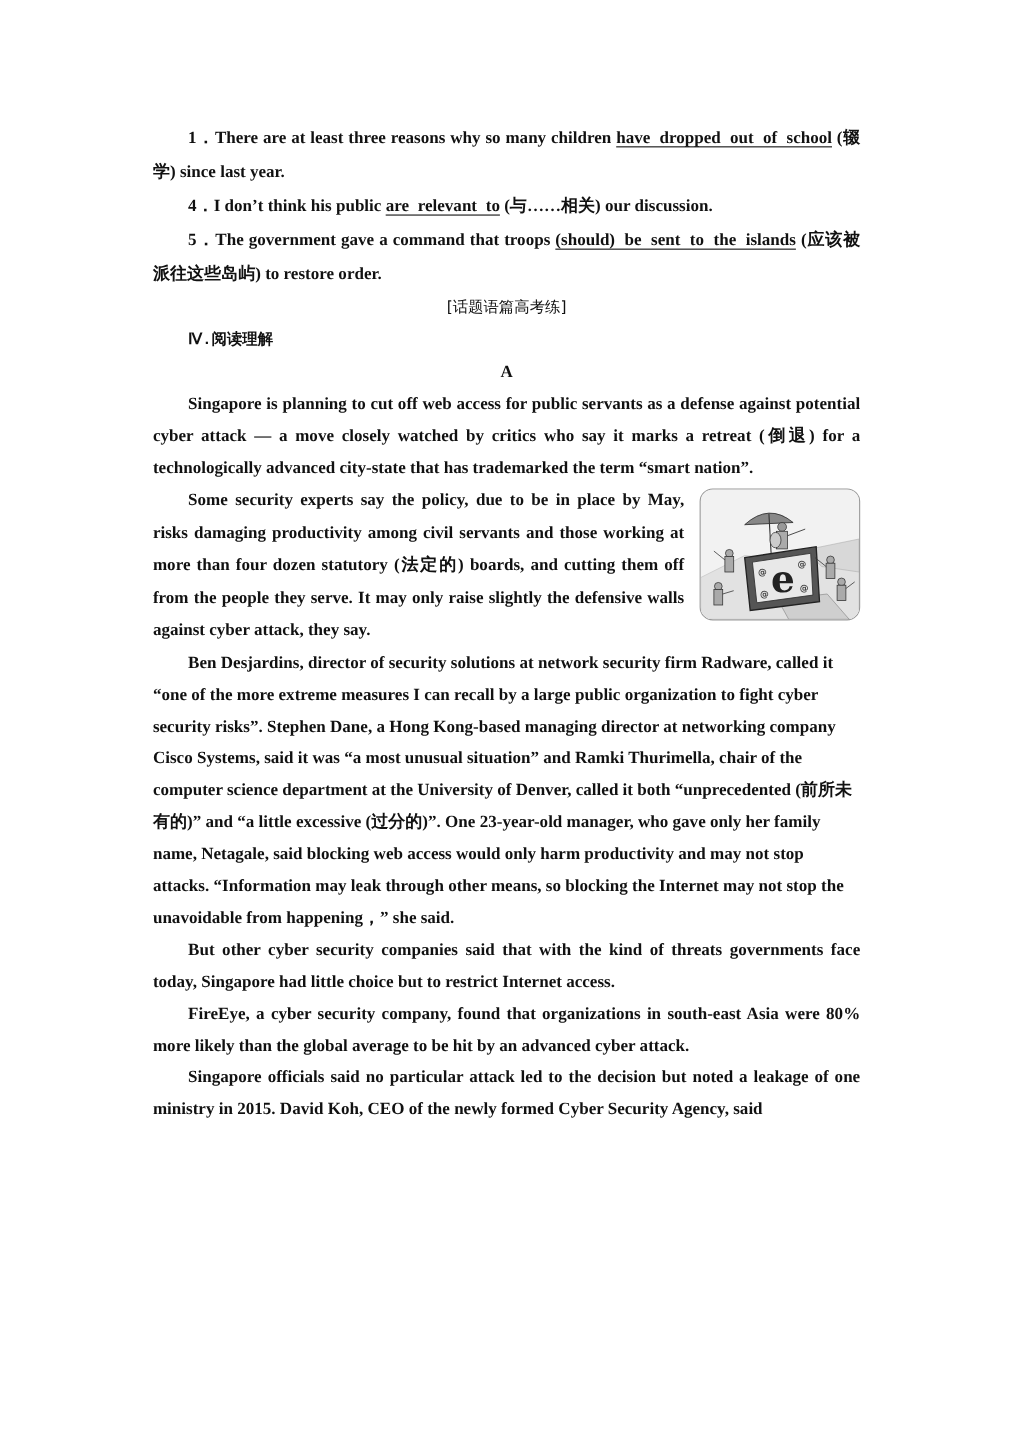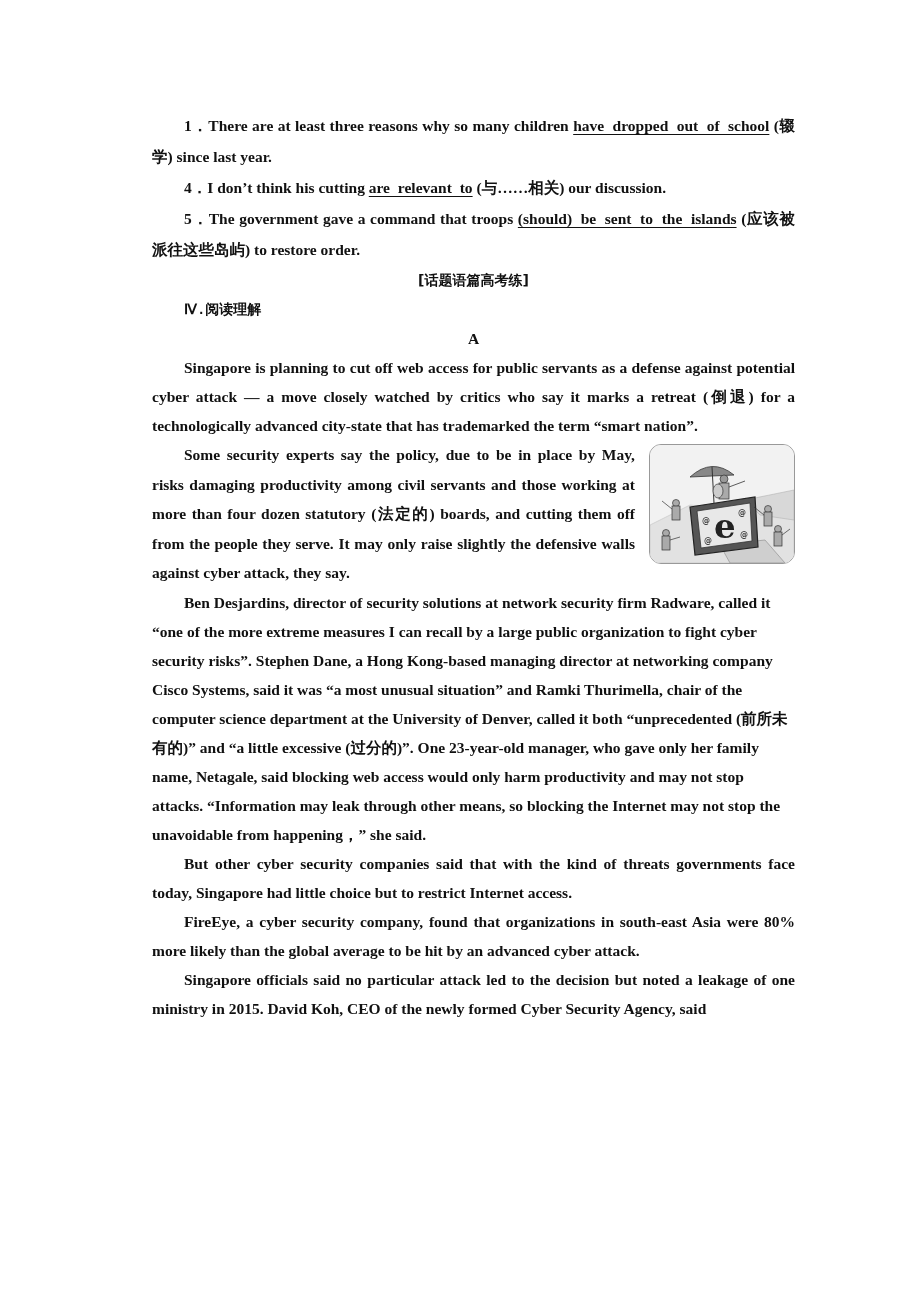--- a/index.html
+++ b/index.html
@@ -10,21 +10,21 @@
     body {
       width: 920px;
       height: 1302px;
       position: relative;
       overflow: hidden;
       font-family: "Liberation Serif", "DejaVu Serif", serif;
       color: #111111;
     }
     .page {
       position: absolute;
-      left: 152px;
+      left: 139px;
       top: 110px;
       width: 643px;
       font-weight: bold;
       font-size: 15.5px;
     }
     .line-block {
       line-height: 31px;
       margin: 0;
       text-align: justify;
     }
@@ -34,21 +34,21 @@
     .u {
       text-decoration: underline;
       text-underline-offset: 3px;
       word-spacing: 4px;
     }
     .section-title {
       text-align: center;
       line-height: 30px;
       font-family: "DejaVu Sans", "Liberation Sans", sans-serif;
       font-size: 14px;
-      font-weight: bold;
+      font-weight: normal;
     }
     .section-label {
       line-height: 30px;
       font-family: Liberation Mono, monospace;
       font-size: 14px;
       font-weight: bold;
       padding-left: 32px;
     }
     .passage-letter {
       text-align: center;
@@ -84,21 +84,21 @@
 </head>
 <body>
 
 <div class="page">
 
   <div>
     <p class="line-block indent">
       <span>1．</span><span>There are at least three reasons why so many children </span><span class="u">have dropped out of school</span><span> (辍学) since last year.</span>
     </p>
     <p class="line-block indent">
-      <span>4．</span><span>I don’t think his cutting </span><span class="u">are relevant to</span><span> (与……相关) our discussion.</span>
+      <span>4．</span><span>I don’t think his public </span><span class="u">are relevant to</span><span> (与……相关) our discussion.</span>
     </p>
     <p class="line-block indent">
       <span>5．</span><span>The government gave a command that troops </span><span class="u">(should) be sent to  the islands</span><span> (应该被派往这些岛屿) to restore order.</span>
     </p>
   </div>
 
   <div class="section-title">[话题语篇高考练]</div>
   <div class="section-label">Ⅳ.阅读理解</div>
 
   <div class="passage">

